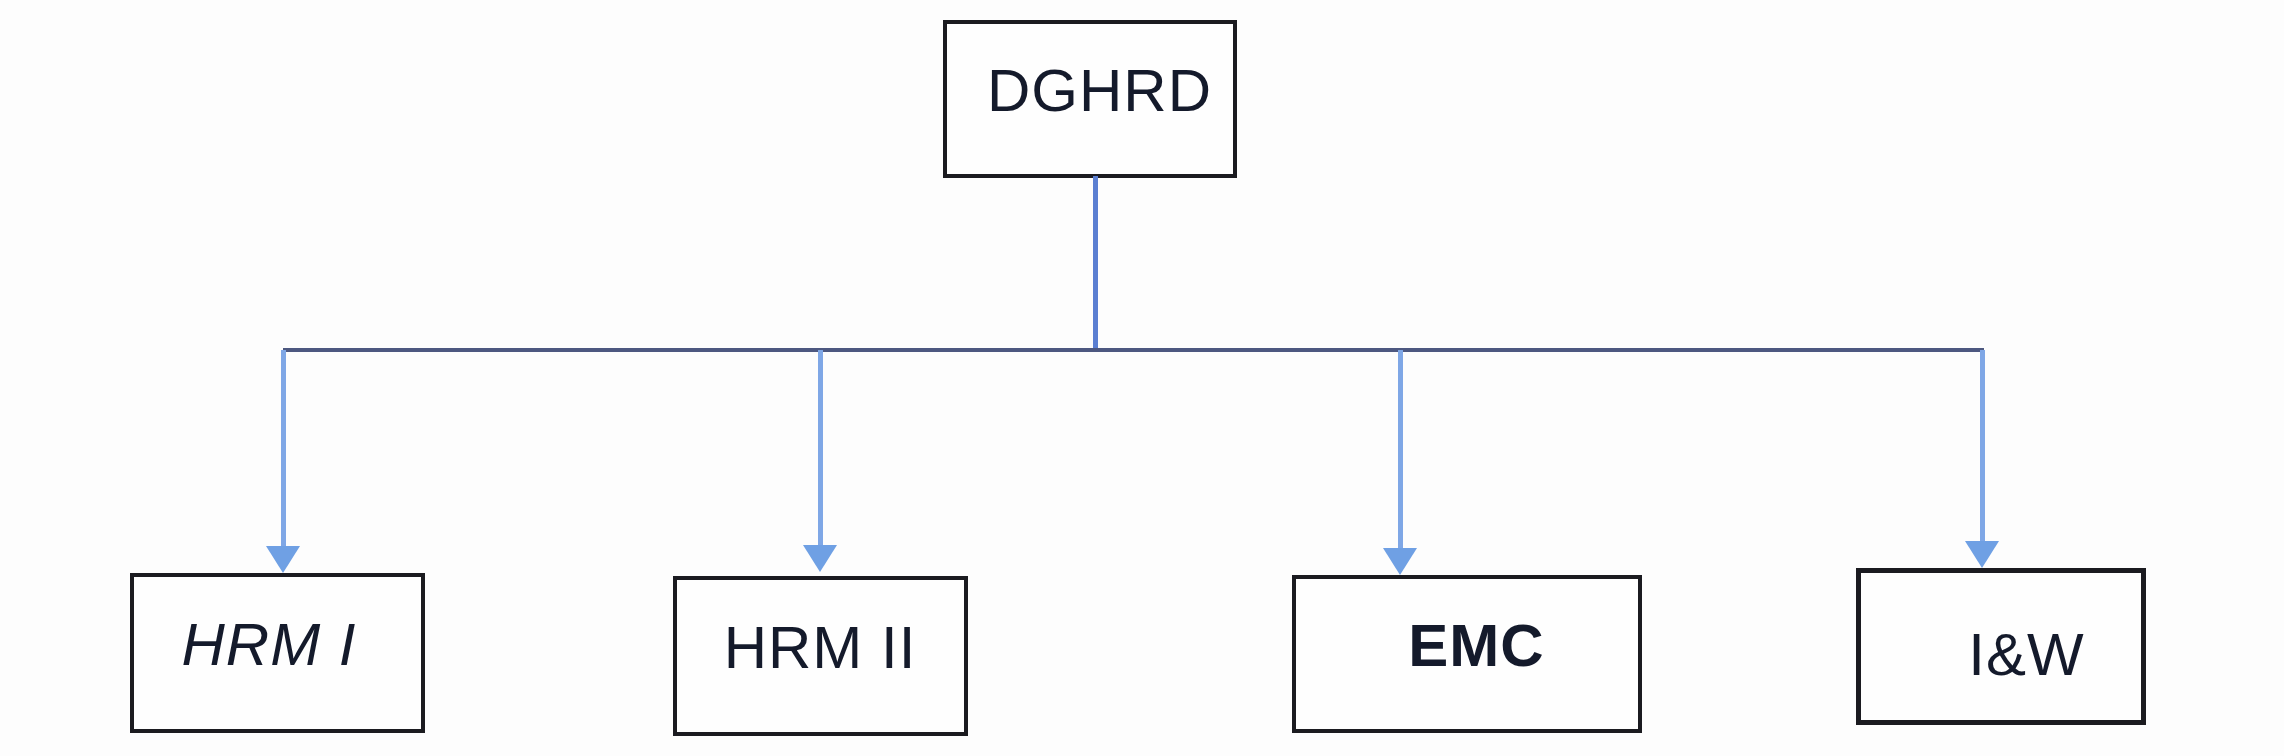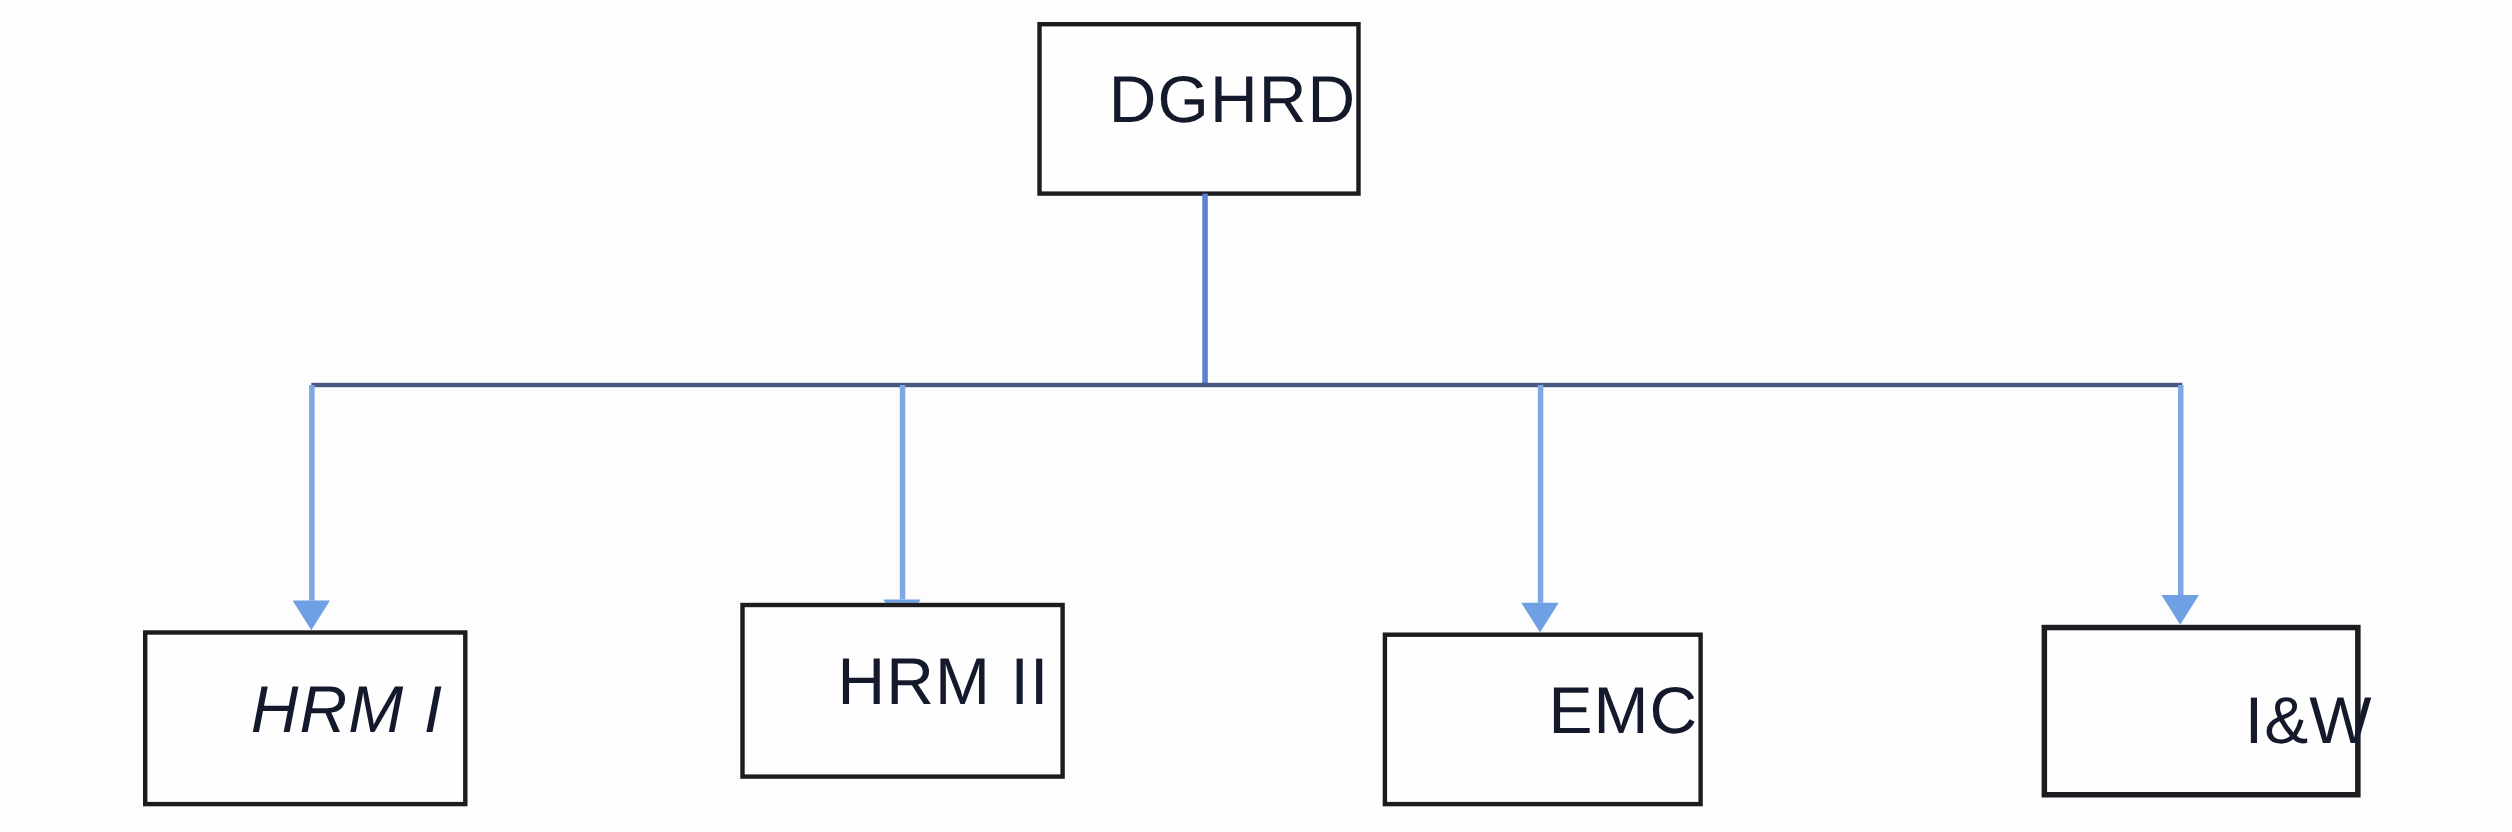--- a/index.html
+++ b/index.html
@@ -21,35 +21,35 @@
     background: var(--background);
     overflow: hidden;
     font-family: "Liberation Sans", "DejaVu Sans", sans-serif;
   }
   .node {
     position: absolute;
     border: 4px solid var(--box_border);
     background: var(--box_fill);
     display: flex;
     align-items: center;
-    justify-content: flex-end;
+    justify-content: center;
     padding-left: 19px;
   }
   .node .label {
     font-size: 60px;
     color: var(--text);
     letter-spacing: 1px;
     white-space: nowrap;
     transform: translateY(-9px);
   }
   
   .node-root  { left: 943px;  top: 20px;  width: 294px; height: 158px; }
   .node-hrm1  { left: 130px;  top: 573px; width: 295px; height: 160px; }
-  .node-hrm2  { left: 673px;  top: 548px; width: 295px; height: 160px; }
-  .node-emc   { left: 1257px; top: 575px; width: 291px; height: 158px; }
+  .node-hrm2  { left: 673px;  top: 576px; width: 295px; height: 160px; }
+  .node-emc   { left: 1292px; top: 575px; width: 350px; height: 158px; font-weight: bold; }
   .node-iw    { left: 1856px; top: 568px; width: 290px; height: 157px; border-width: 5px; }
   
   .node-hrm1 .label { transform: translate(-18px, -9px); font-style: italic; }
   .node-hrm2 .label { transform: translate(-10px, -9px); }
   .node-iw   .label { transform: translate(16px, -9px); margin-top: 33px; }
 
   .connector { position: absolute; }
   .trunk {
     left: 1093px; top: 176px; width: 5px; height: 175px;
     background: var(--connector_trunk);

